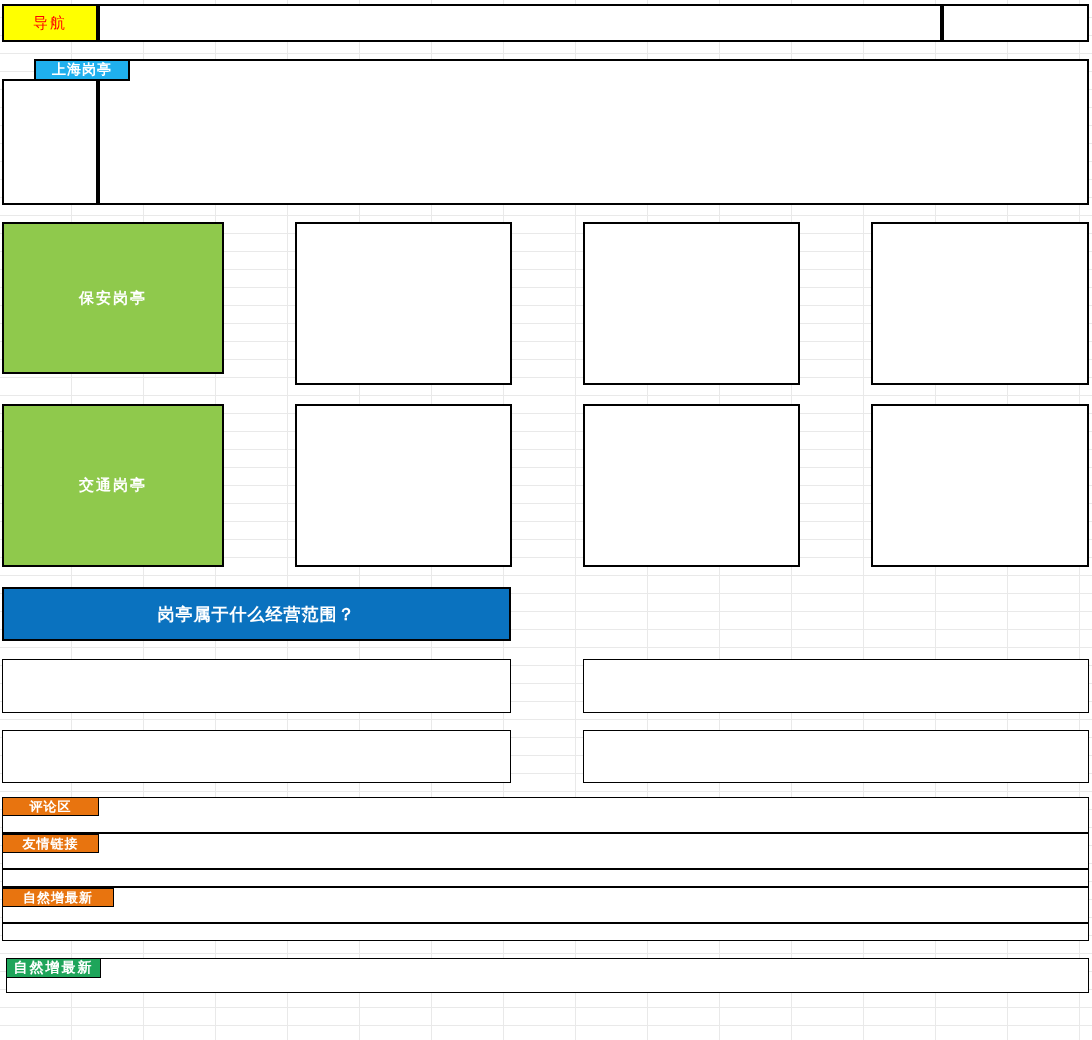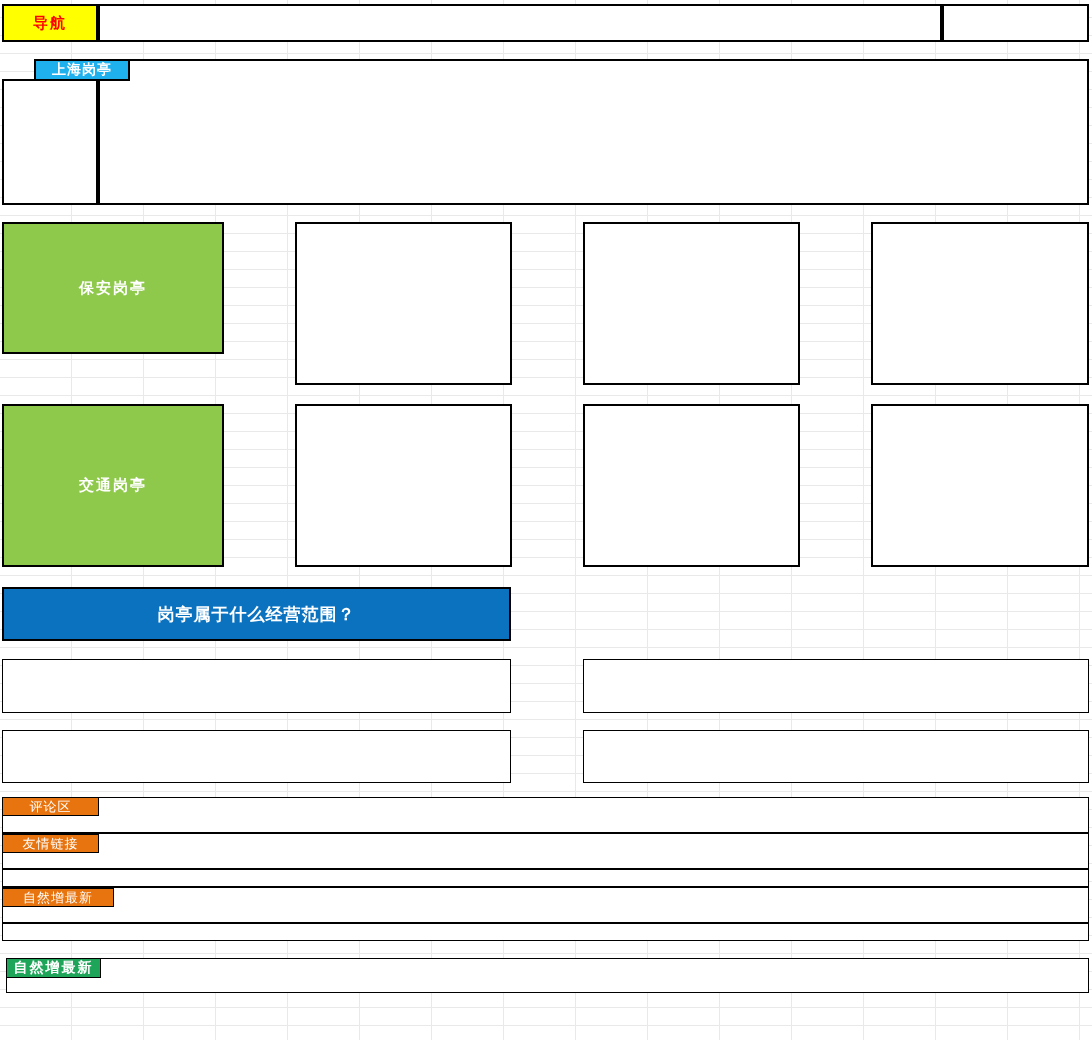--- a/index.html
+++ b/index.html
@@ -13,45 +13,45 @@
     background-color:#ffffff;
     background-image:
       repeating-linear-gradient(to right,  transparent 0px, transparent 71px, var(--grid) 71px, var(--grid) 72px),
       repeating-linear-gradient(to bottom, transparent 0px, transparent 17px, var(--grid) 17px, var(--grid) 18px);
     overflow:hidden;
   }
   .abs{position:absolute;box-sizing:border-box;}
   .box{border:2px solid var(--border);background:#ffffff;}
   .thin{border:1.5px solid var(--border);background:#ffffff;}
   .center{display:flex;align-items:center;justify-content:center;}
-  .nav-label{background:var(--nav-bg);color:var(--nav-text);font-weight:bold;font-size:15px;letter-spacing:2px;}
+  .nav-label{background:var(--nav-bg);color:var(--nav-text);font-weight:normal;font-size:15px;letter-spacing:2px;}
   .cyan-label{background:var(--cyan);color:#ffffff;font-weight:bold;font-size:14px;letter-spacing:1px;}
   .green-cat{background:var(--green);color:#ffffff;font-weight:bold;font-size:15px;letter-spacing:2px;}
   .blue-head{background:var(--blue);color:#ffffff;font-weight:bold;font-size:17px;letter-spacing:1px;}
-  .orange-label{background:var(--orange);color:#ffffff;font-weight:normal;font-size:13px;letter-spacing:1px;border:1.5px solid var(--border);}
+  .orange-label{background:var(--orange);color:#ffffff;font-weight:bold;font-size:13px;letter-spacing:1px;border:1.5px solid var(--border);}
   .green-label{background:var(--link-green);color:#ffffff;font-weight:bold;font-size:14px;letter-spacing:2px;border:1.5px solid var(--border);}
 </style>
 </head>
 <body>
 
 <div class="sheet">
 
   <div class="abs box nav-label center" style="left:2px;top:4px;width:96px;height:38px;">
     <span>导航</span>
   </div>
   <div class="abs box" style="left:98px;top:4px;width:844px;height:38px;"></div>
   <div class="abs box" style="left:942px;top:4px;width:147px;height:38px;"></div>
 
   <div class="abs box" style="left:98px;top:59px;width:991px;height:146px;"></div>
   <div class="abs box cyan-label center" style="left:2px;top:59px;width:96px;height:22px;margin-left:32px;">
     <span>上海岗亭</span>
   </div>
   <div class="abs box" style="left:2px;top:79px;width:96px;height:126px;"></div>
 
-  <div class="abs box green-cat center" style="left:2px;top:222px;width:222px;height:132px;">
+  <div class="abs box green-cat center" style="left:2px;top:222px;width:222px;height:152px;">
     <span>保安岗亭</span>
   </div>
   <div class="abs box" style="left:295px;top:222px;width:217px;height:163px;"></div>
   <div class="abs box" style="left:583px;top:222px;width:217px;height:163px;"></div>
   <div class="abs box" style="left:871px;top:222px;width:218px;height:163px;"></div>
 
   <div class="abs box green-cat center" style="left:2px;top:404px;width:222px;height:163px;">
     <span>交通岗亭</span>
   </div>
   <div class="abs box" style="left:295px;top:404px;width:217px;height:163px;"></div>

